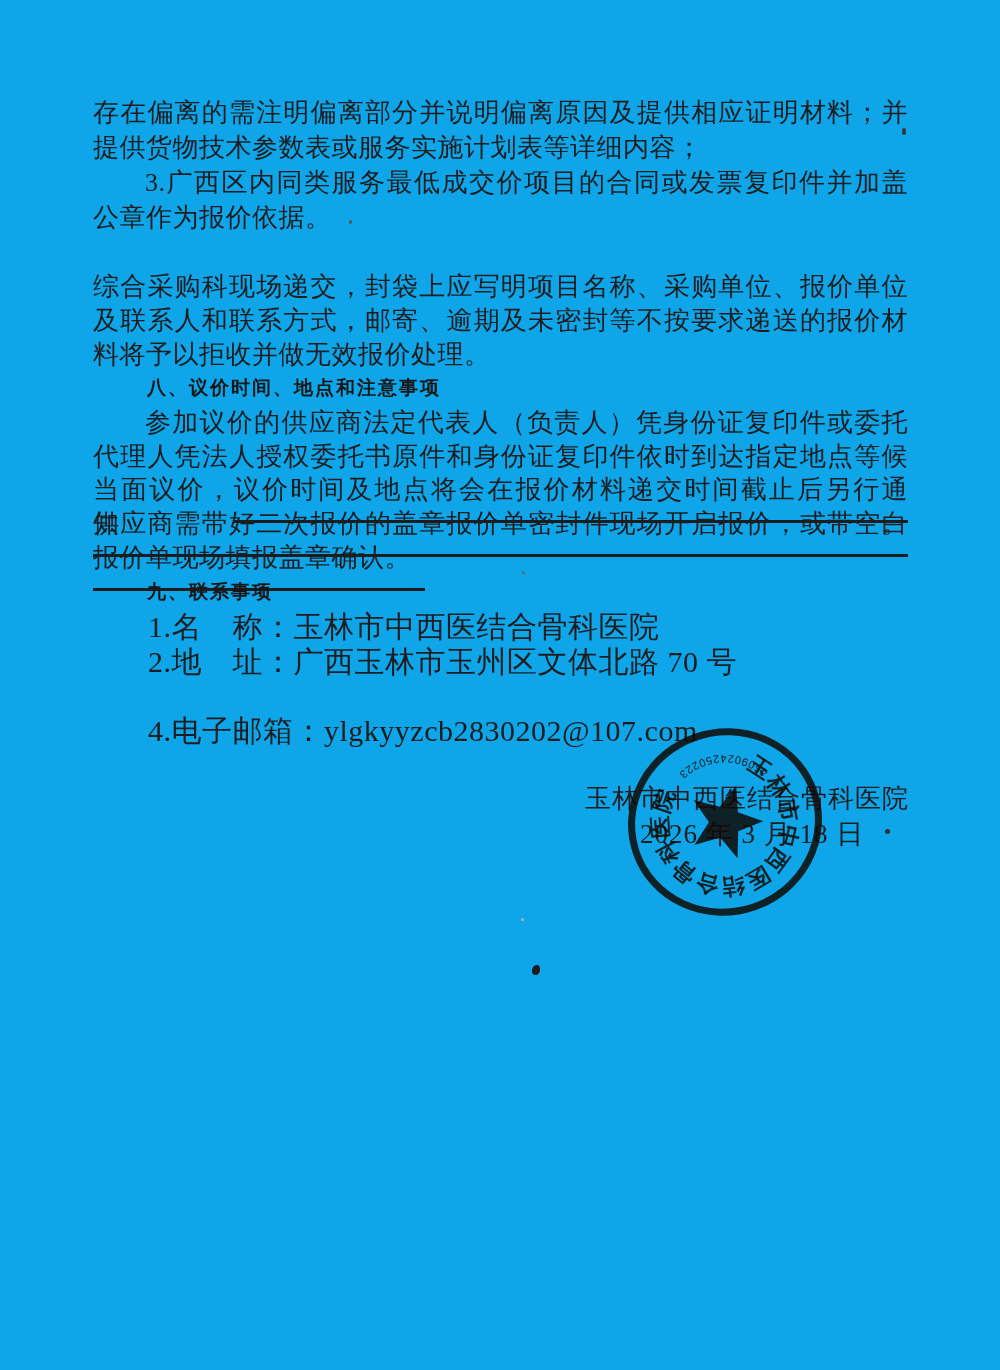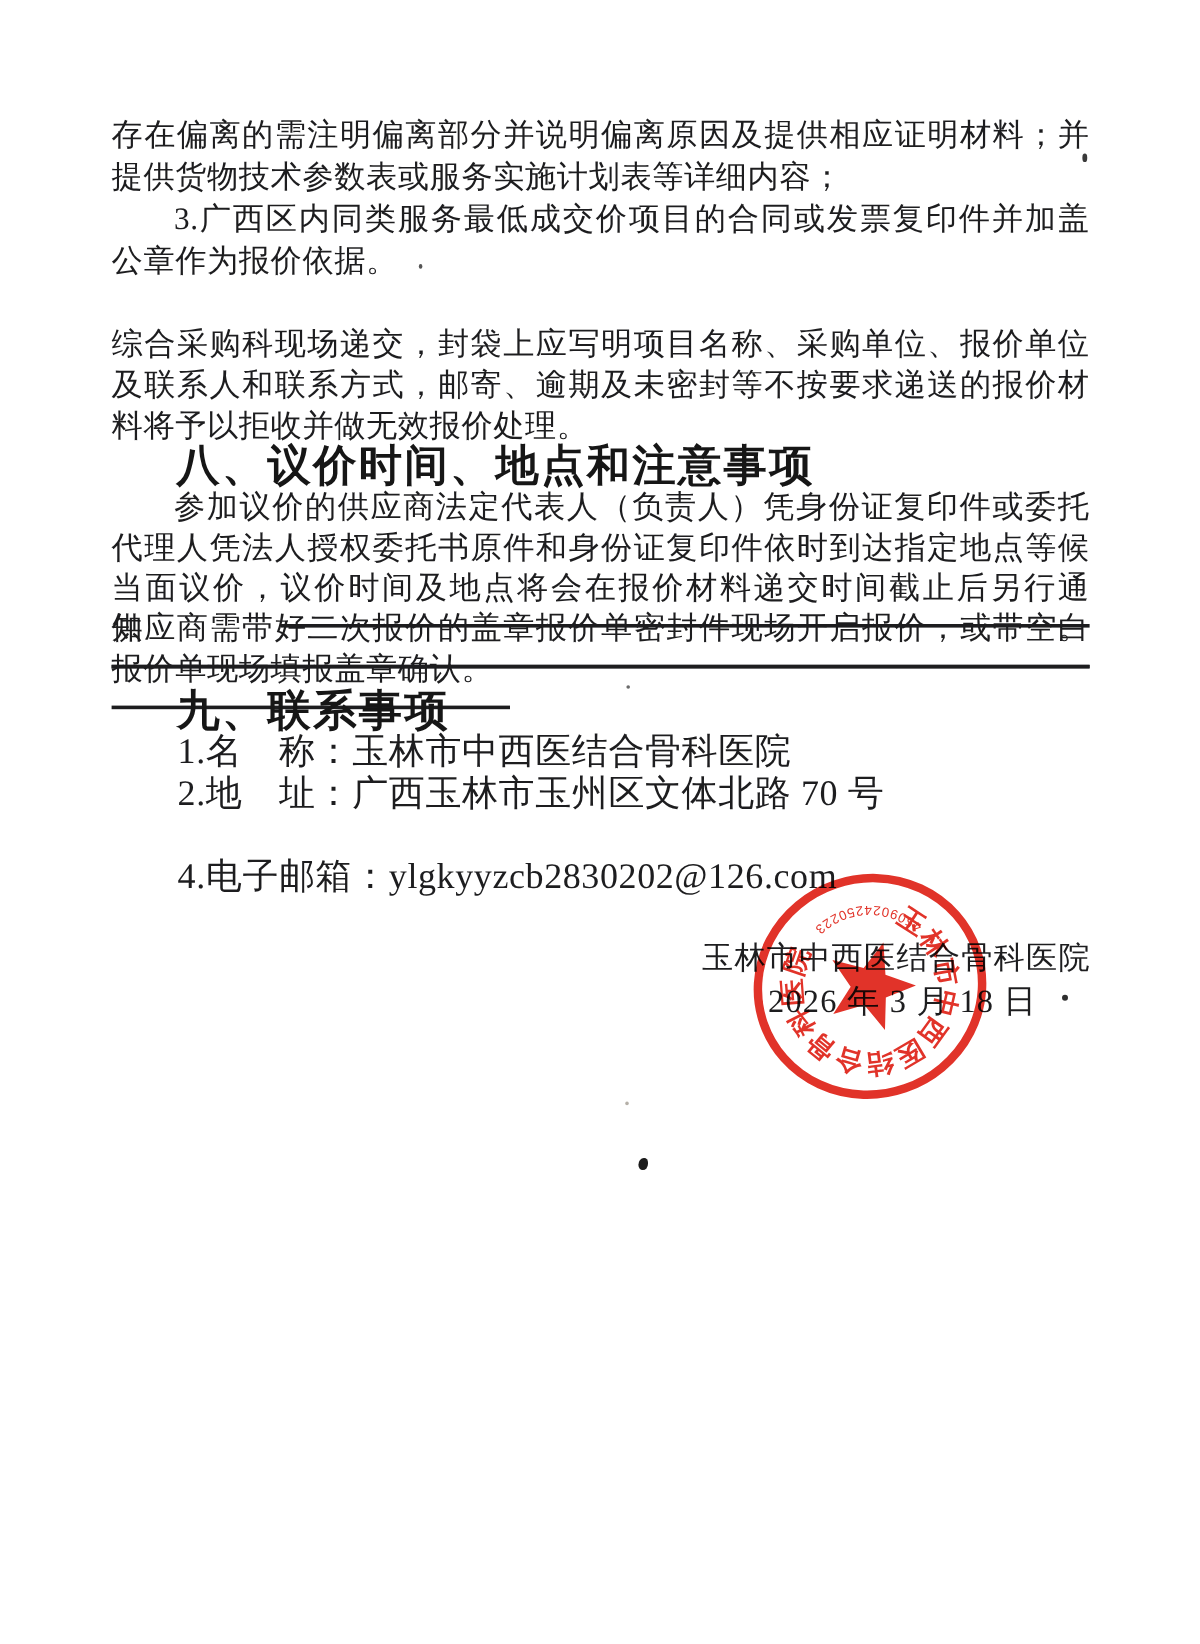--- a/index.html
+++ b/index.html
@@ -1,28 +1,28 @@
 <!DOCTYPE html>
 <html><head>
 <meta charset="utf-8">
 <style>
   html,body{margin:0;padding:0;background:#e8e8e8;}
   .page{
     position:relative;width:1000px;height:1370px;margin:0 auto;
-    background:#ffffff;color:#1d1d1f;overflow:hidden;
+    background:#0ea5e9;color:#1d1d1f;overflow:hidden;
     font-family:"Liberation Serif","DejaVu Serif",serif;
   }
   .ln{
     position:absolute;left:93px;width:815px;font-size:26px;line-height:34px;
     letter-spacing:0.5px;
   }
   .j{text-align:justify;text-align-last:justify;}
   .ind{text-indent:52px;}
   .hd{
-    position:absolute;left:147px;font-size:36px;line-height:34px;white-space:nowrap;
+    position:absolute;left:147px;font-size:19px;line-height:34px;white-space:nowrap;
     font-family:"Liberation Sans","DejaVu Sans",sans-serif;font-weight:bold;
     letter-spacing:2px;color:#161616;text-align:right;
   }
   .ct{position:absolute;left:148px;font-size:30px;line-height:34px;white-space:nowrap;letter-spacing:0.5px;}
   .u{border-bottom:3px solid #1d1d1f;padding-bottom:16px;}
   .u-ext{padding-right:14px;margin-top:22px;}
   .sig{position:absolute;font-size:26px;white-space:nowrap;letter-spacing:1px;}
   .speck{position:absolute;background:#2a2a2a;border-radius:50%;}
   .stamp{
     position:absolute;left:614px;top:711px;width:222px;height:222px;
@@ -47,21 +47,21 @@
   <div class="ln j ind" style="top:406px">参加议价的供应商法定代表人（负责人）凭身份证复印件或委托</div>
   <div class="ln j" style="top:440px">代理人凭法人授权委托书原件和身份证复印件依时到达指定地点等候</div>
   <div class="ln j" style="top:473px"><span>当面议价，</span><span class="u">议价时间及地点将会在报价材料递交时间截止后另行通知。</span></div>
   <div class="ln j" style="top:507px"><span class="u">供应商需带好二次报价的盖章报价单密封件现场开启报价，或带空白</span></div>
   <div class="ln" style="top:541px"><span class="u u-ext">报价单现场填报盖章确认。</span></div>
 
   <div class="hd" style="top:575px">九、联系事项</div>
 
   <div class="ct" style="top:610px">1.名　称：玉林市中西医结合骨科医院</div>
   <div class="ct" style="top:645px">2.地　址：广西玉林市玉州区文体北路 70 号</div>
-  <div class="ct" style="top:714px">4.电子邮箱：ylgkyyzcb2830202@126.com</div>
+  <div class="ct" style="top:714px">4.电子邮箱：ylgkyyzcb2830202@107.com</div>
 
   <div class="sig" style="top:781px;left:585px">玉林市中西医结合骨科医院</div>
   <div class="sig" style="top:816px;left:640px;font-size:27px">2026 年 3 月 18 日</div>
 
   <svg class="stamp" viewBox="0 0 220 220" aria-hidden="true">
     <g transform="rotate(161 110 110)" fill="#df2318">
       <ellipse cx="110" cy="110" rx="93" ry="89" fill="none" stroke="#df2318" stroke-width="7"></ellipse>
       <polygon points="110,72 119.4,97.1 146.1,98.3 125.2,114.9 132.3,140.7 110,126 87.7,140.7 94.8,114.9 73.9,98.3 100.6,97.1"></polygon>
       <g font-family="'Liberation Serif','DejaVu Serif',serif" font-size="22" font-weight="bold" text-anchor="middle">
         <text x="59.6" y="149.4" transform="rotate(-128 59.6 149.4)" dominant-baseline="central">玉</text>

